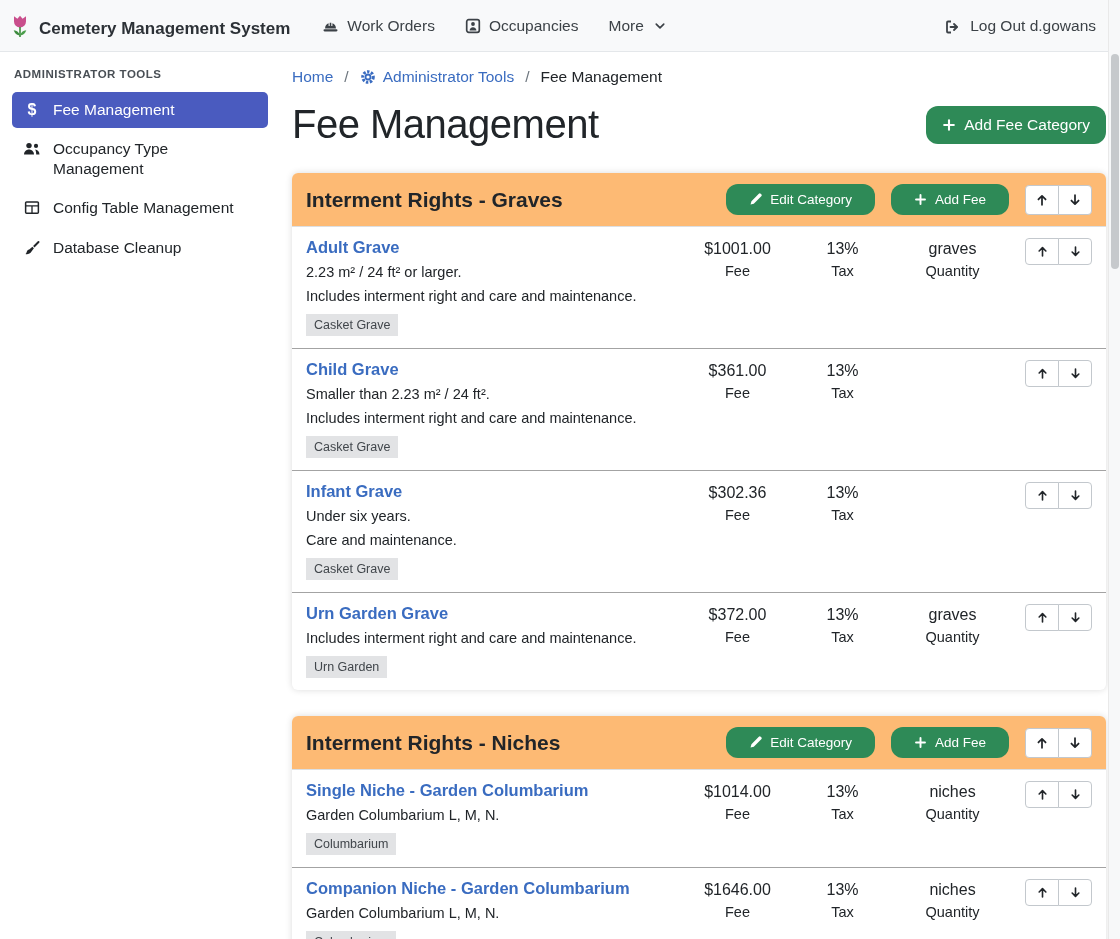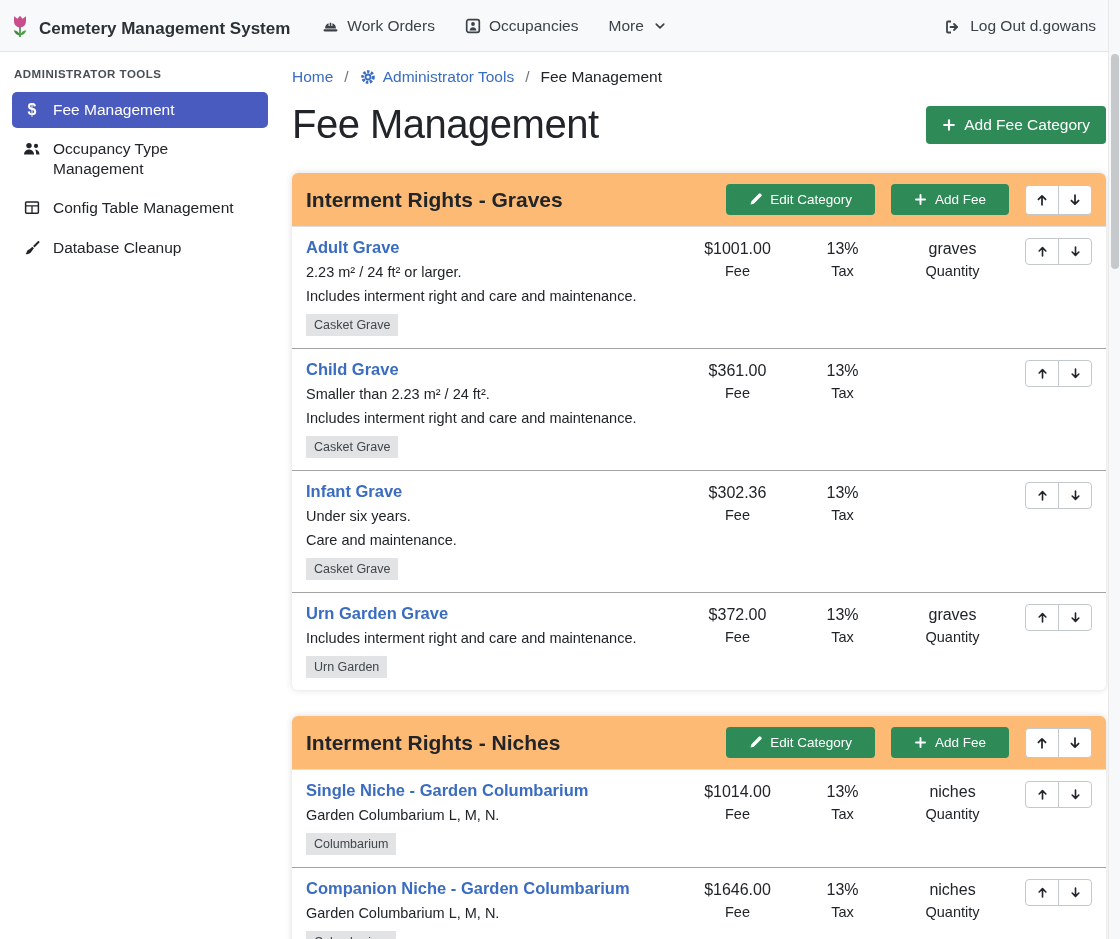--- a/index.html
+++ b/index.html
@@ -68,21 +68,21 @@
   .breadcrumb { display: flex; align-items: center; font-size: 15.5px; margin: 2px 0 16px 0; }
   .crumb-link { color: var(--link-blue); text-decoration: none; cursor: pointer; display: inline-flex; align-items: center; gap: 7px; }
   .crumb-sep { color: #6c757d; margin: 0 11px; }
   .crumb-current { color: #212529; }
 
   .page-header { display: flex; align-items: center; justify-content: space-between; margin-bottom: 26px; }
   .page-title { font-size: 40px; font-weight: 400; color: #212529; letter-spacing: -.5px; }
 
   .btn {
     display: inline-flex; align-items: center; gap: 8px;
-    border: none; border-radius: 4px; cursor: pointer;
+    border: none; border-radius: 12px; cursor: pointer;
     font-family: inherit; color: #fff; background: var(--green);
   }
   .btn-lg { font-size: 15.5px; padding: 10px 16px; }
   .btn-sm { font-size: 13.5px; padding: 8px 23px; }
 
   
   .category-card {
     background: #fff; border-radius: 6px; overflow: hidden;
     box-shadow: 0 0 7px rgba(0,0,0,.14);
     margin-bottom: 26px;

